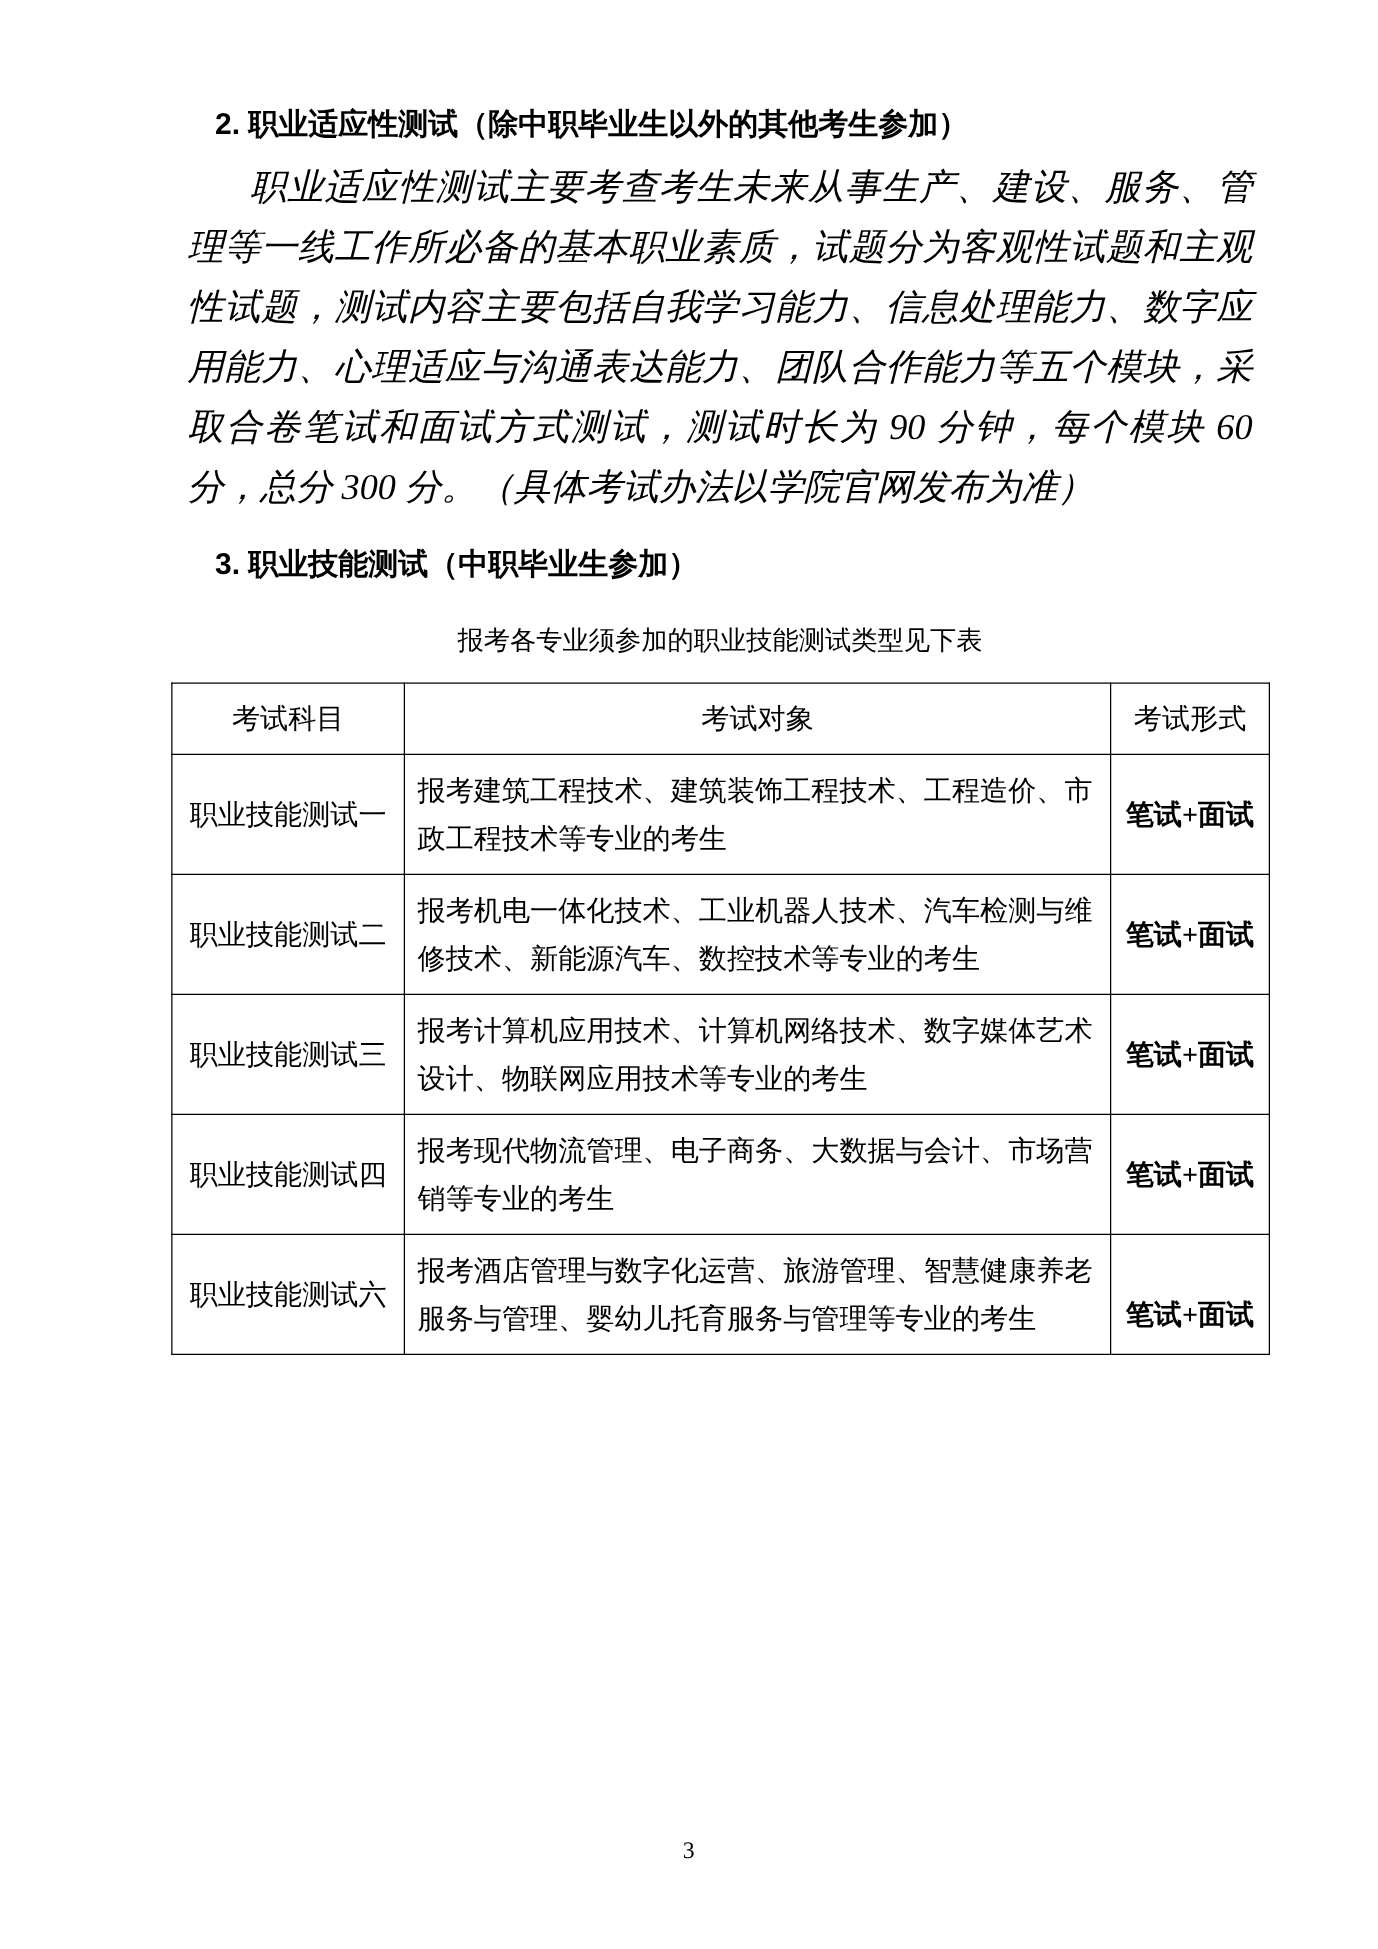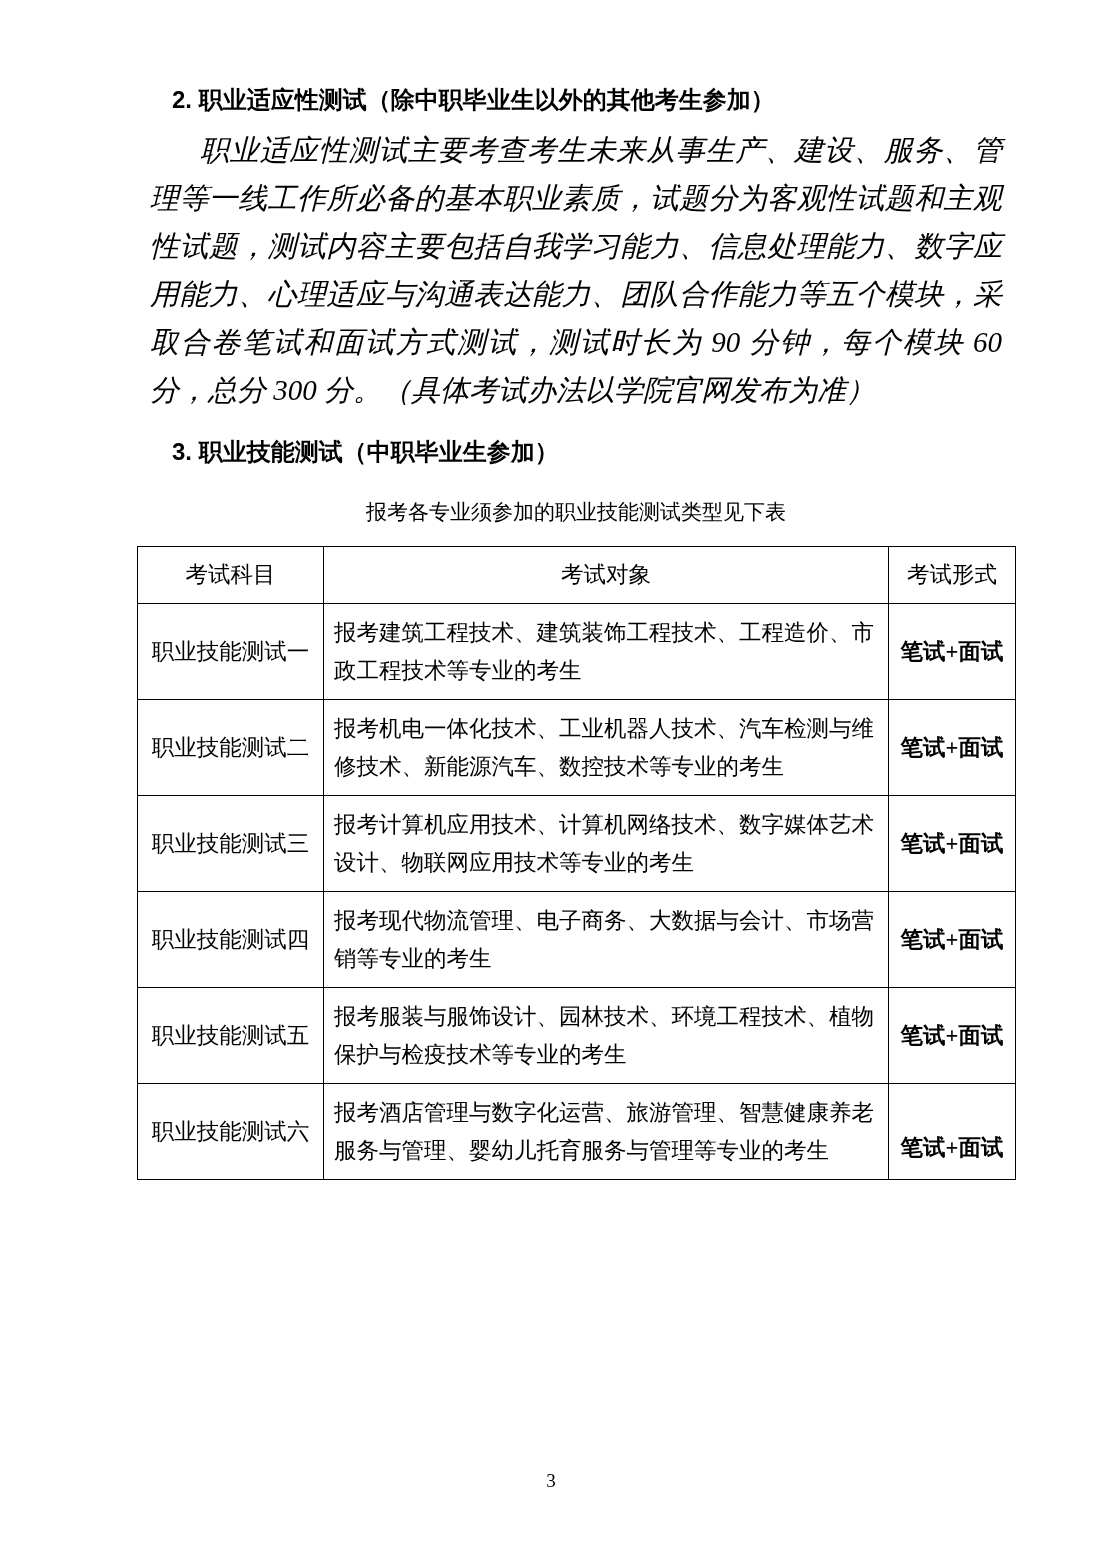--- a/index.html
+++ b/index.html
@@ -159,25 +159,20 @@
         <tr class="tall">
           <td class="c-subject">职业技能测试三</td>
           <td class="c-target">报考计算机应用技术、计算机网络技术、数字媒体艺术设计、物联网应用技术等专业的考生</td>
           <td class="c-form">笔试+面试</td>
         </tr>
         <tr class="tall">
           <td class="c-subject">职业技能测试四</td>
           <td class="c-target">报考现代物流管理、电子商务、大数据与会计、市场营销等专业的考生</td>
           <td class="c-form">笔试+面试</td>
         </tr>
-        <tr class="tall">
-          <td class="c-subject">职业技能测试五</td>
-          <td class="c-target">报考服装与服饰设计、园林技术、环境工程技术、植物保护与检疫技术等专业的考生</td>
-          <td class="c-form">笔试+面试</td>
-        </tr>
         <tr class="tall last">
           <td class="c-subject">职业技能测试六</td>
           <td class="c-target">报考酒店管理与数字化运营、旅游管理、智慧健康养老服务与管理、婴幼儿托育服务与管理等专业的考生</td>
           <td class="c-form">笔试+面试</td>
         </tr>
       </tbody>
     </table>
 
   </div>
 

